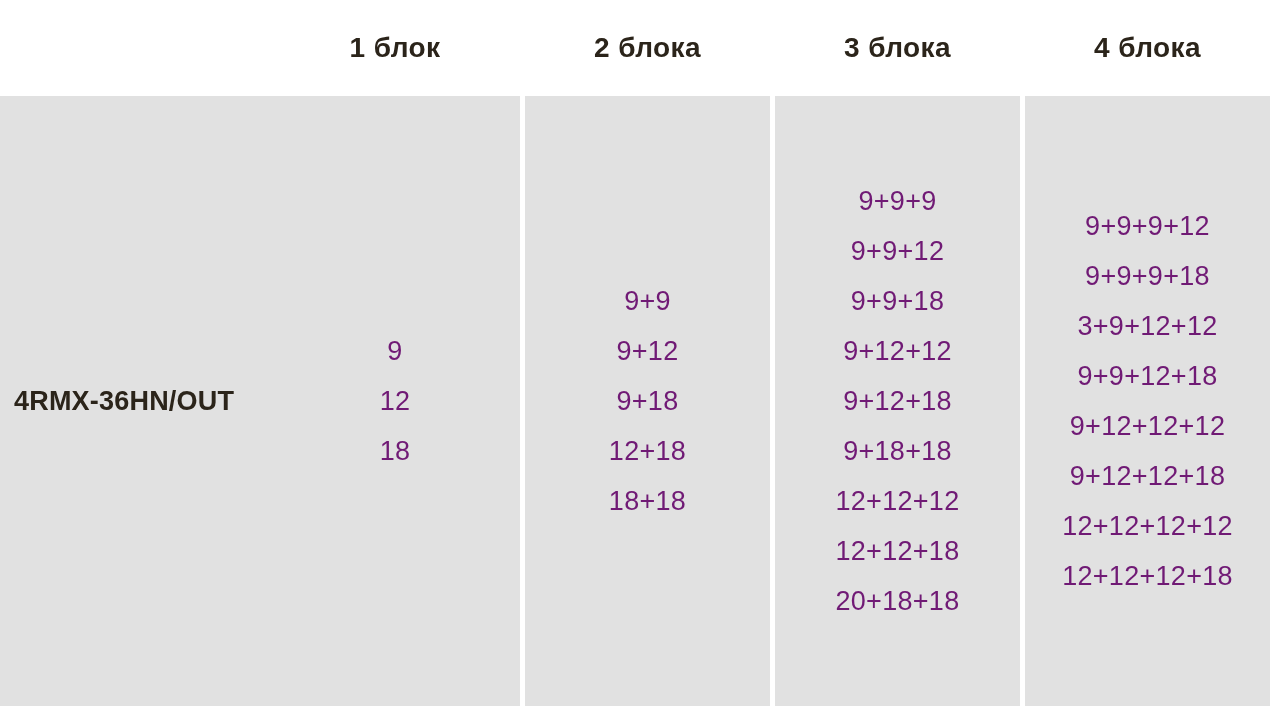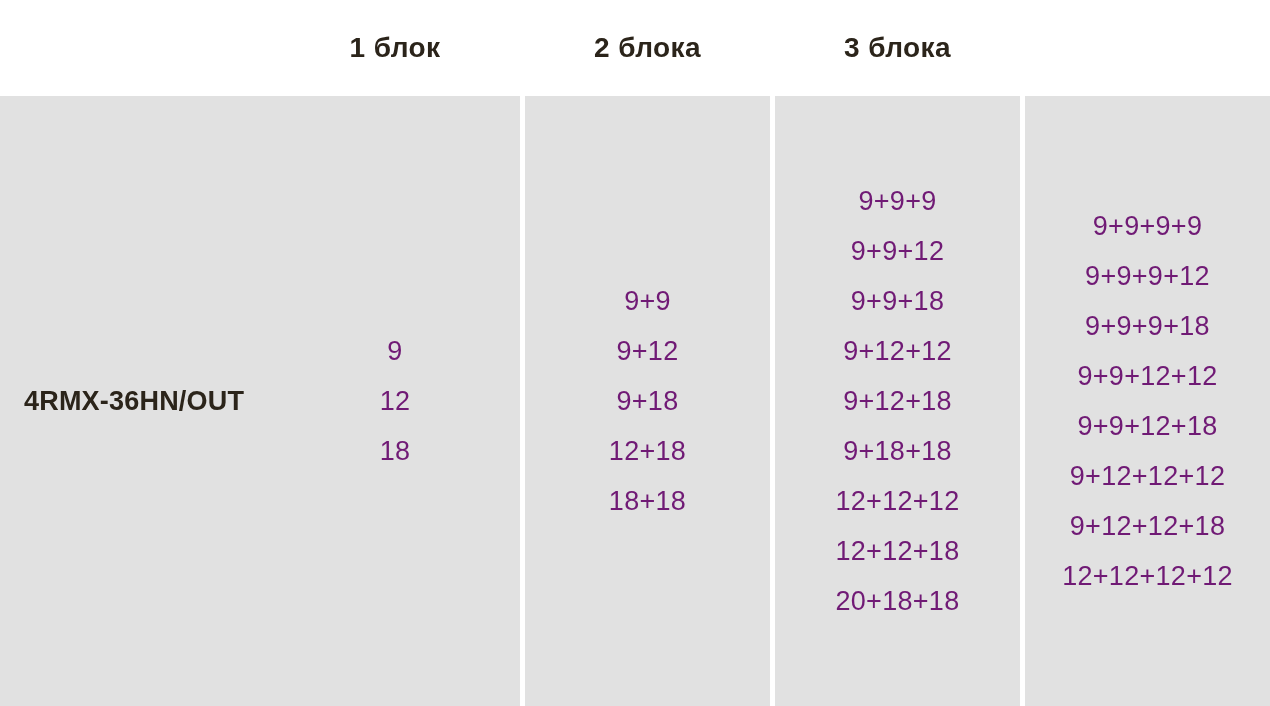--- a/index.html
+++ b/index.html
@@ -49,21 +49,21 @@
   .body-row {
     display: flex;
     height: 610px;
   }
   .first-col.body {
     background: #e1e1e1;
     align-items: center;
   }
   .row-label {
     width: 270px;
-    padding-left: 24px;
+    padding-left: 14px;
     font-size: 27px;
     font-weight: 700;
     letter-spacing: 0.2px;
     color: #2b241a;
     align-self: center;
   }
   .values-wrap {
     width: 250px;
     align-self: center;
     text-align: center;
@@ -90,20 +90,21 @@
 
 <div class="page">
 
   <div class="header-row">
     <div class="first-col">
       <div class="label-spacer"></div>
       <div class="header-cell">1 блок</div>
     </div>
     <div class="header-cell sep">2 блока</div>
     <div class="header-cell sep">3 блока</div>
+    <div class="header-cell sep">4 блока</div>
   </div>
 
   <div class="body-row">
     <div class="first-col body">
       <div class="row-label">4RMX-36HN/OUT</div>
       <div class="values-wrap">
           <div class="value-line">9</div>
           <div class="value-line">12</div>
           <div class="value-line">18</div>
         </div>
@@ -125,25 +126,25 @@
           <div class="value-line">9+12+12</div>
           <div class="value-line">9+12+18</div>
           <div class="value-line">9+18+18</div>
           <div class="value-line">12+12+12</div>
           <div class="value-line">12+12+18</div>
           <div class="value-line">20+18+18</div>
         </div>
     </div>
     <div class="cell">
       <div class="values-wrap">
-          <div class="value-line">9+9+9+9</div>
           <div class="value-line">9+9+9+12</div>
           <div class="value-line">9+9+9+18</div>
-          <div class="value-line">9+9+12+12</div>
+          <div class="value-line">3+9+12+12</div>
           <div class="value-line">9+9+12+18</div>
           <div class="value-line">9+12+12+12</div>
           <div class="value-line">9+12+12+18</div>
           <div class="value-line">12+12+12+12</div>
+          <div class="value-line">12+12+12+18</div>
         </div>
     </div>
   </div>
 
 </div>
 
 </body></html>

